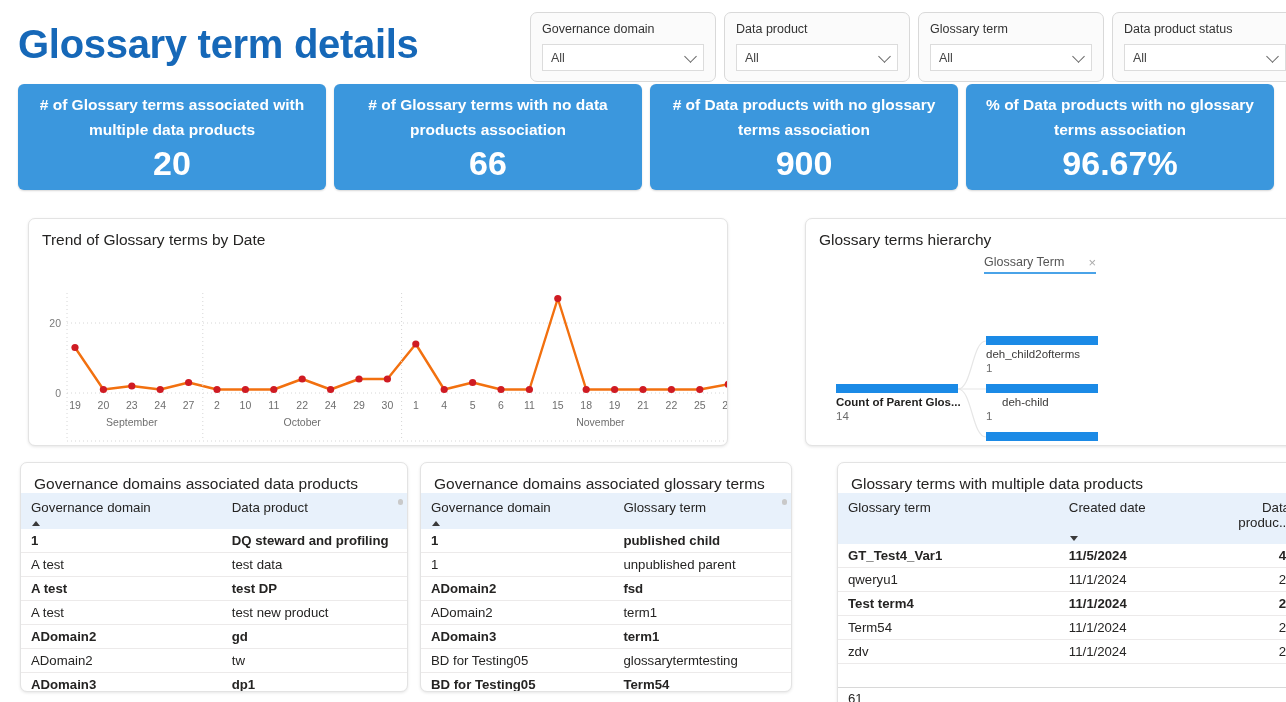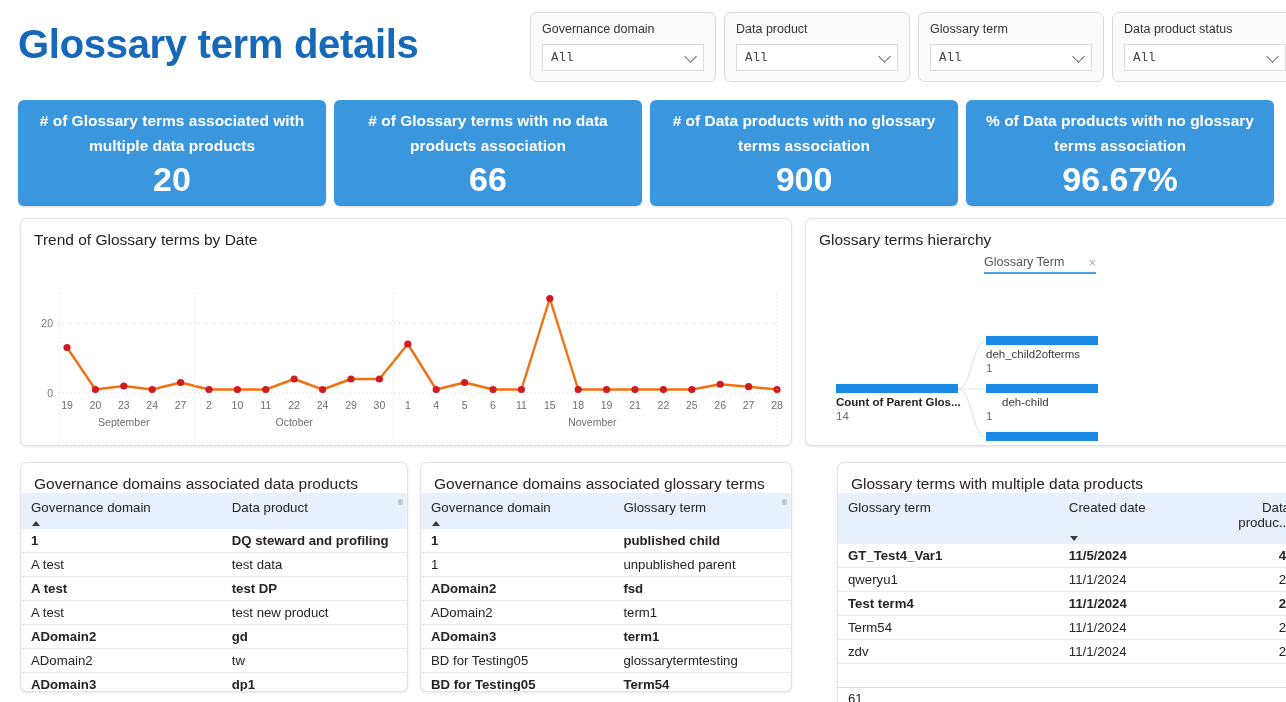--- a/index.html
+++ b/index.html
@@ -32,32 +32,31 @@
     font-size: 12.5px; color: #333; line-height: 16px; white-space: nowrap;
   }
   .filter-select {
     margin-top: 7px;
     height: 27px;
     background: #fff;
     border: 1px solid #dcdcdc;
     display: flex; align-items: center;
     padding: 0 8px;
     position: relative;
-    font-family: Liberation Mono, monospace;
   }
   .filter-value { font-size: 12.5px; color: #444; }
   .chev {
     position: absolute; right: 8px; top: 50%;
     width: 9px; height: 9px; margin-top: -6px;
     border-left: 1.4px solid #666; border-bottom: 1.4px solid #666;
     transform: rotate(-45deg);
   }
 
   
-  .kpis { position: absolute; left: 18px; top: 100px; display: flex; gap: 8px; }
+  .kpis { position: absolute; left: 18px; top: 84px; display: flex; gap: 8px; }
   .kpi {
     width: 308px; height: 106px;
     background: #3b97dd;
     border-radius: 6px;
     color: #fff;
     display: flex; flex-direction: column; align-items: center;
     padding-top: 8px;
     box-shadow: 0 1px 2px rgba(0,0,0,0.16);
   }
   .kpi-title {
@@ -74,21 +73,21 @@
     border-radius: 7px;
     box-shadow: 0 1px 3px rgba(0,0,0,0.10);
     overflow: hidden;
   }
   .panel-title {
     font-size: 15.5px; color: #252423; font-weight: 400;
     padding: 12px 0 0 13px;
   }
 
   
-  #chart-panel { left: 20px; top: 218px; width: 772px; height: 228px; }
+  #chart-panel { left: 28px; top: 218px; width: 700px; height: 228px; }
   .chart-area { position: absolute; left: 0; top: 28px; width: 772px; height: 200px; }
 
   
   #hier-panel { left: 805px; top: 218px; width: 502px; height: 228px; }
   .drill-head {
     position: absolute; left: 178px; top: 36px;
     width: 112px;
     border-bottom: 2px solid #4aa3e8;
     padding-bottom: 3px;
     display: flex; align-items: center; justify-content: space-between;

